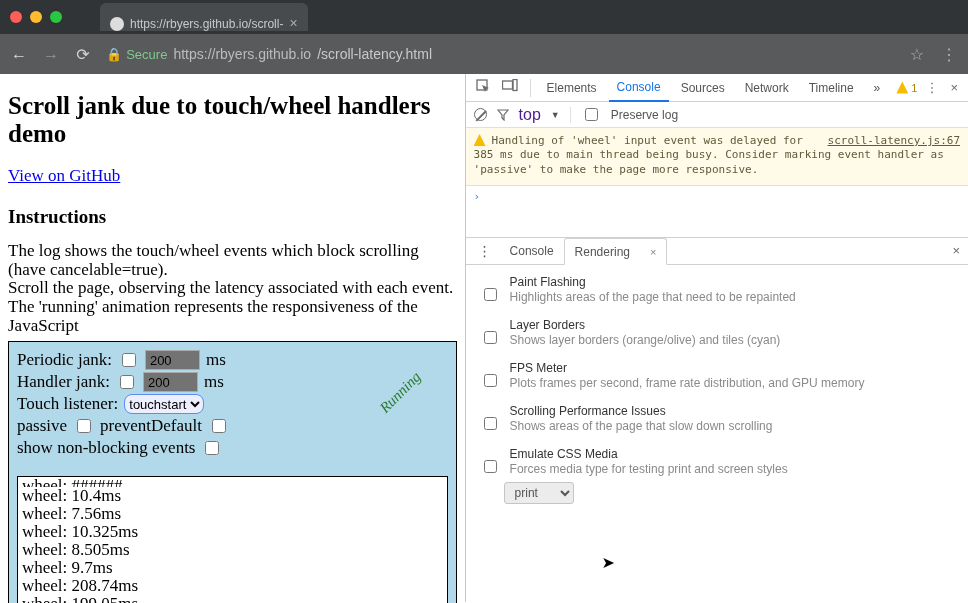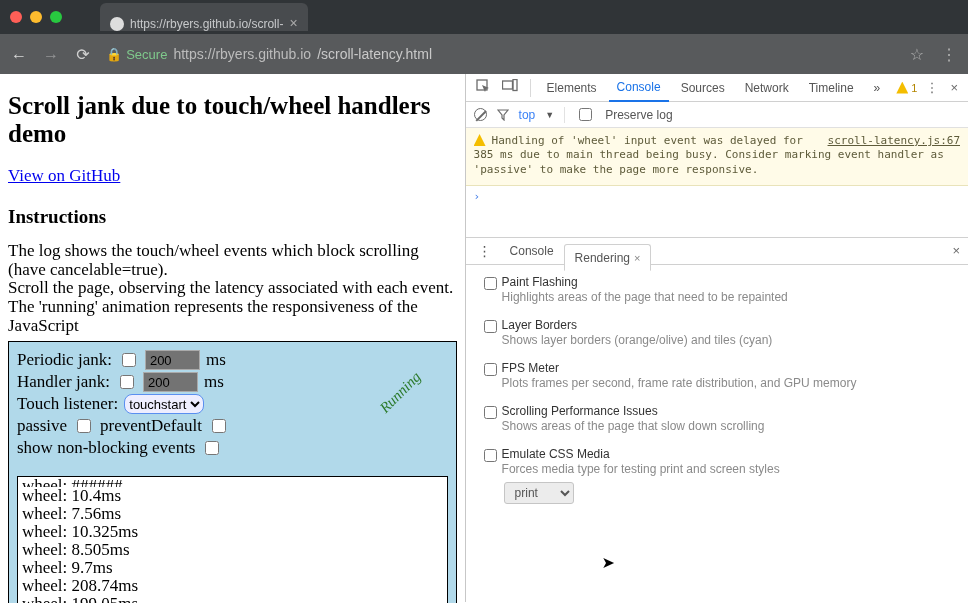--- a/index.html
+++ b/index.html
@@ -44,34 +44,34 @@
   .dt-tabs .t.active { color:#1a73e8; border-bottom:2px solid #1a73e8; height:28px; }
   .dt-tabs .spacer { flex:1; }
   .warnchip { display:flex; align-items:center; gap:3px; color:#b38600; font-size:11px; }
   .warntri { width:12px; height:12px; background:#f4bd00; clip-path:polygon(50% 0,100% 100%,0 100%); position:relative; }
   .dt-x { color:#6b6b6b; font-size:13px; padding:0 4px; }
   .dt-gear { color:#6b6b6b; font-size:13px; padding:0 4px; }
   .dt-sub { height:26px; border-bottom:1px solid #e0e0e0; display:flex; align-items:center; gap:10px; padding:0 8px; color:#555; }
   .dt-sub .circ { width:13px; height:13px; border:1.5px solid #6b6b6b; border-radius:50%; position:relative; }
   .dt-sub .circ::after { content:""; position:absolute; width:14px; height:1.5px; background:#6b6b6b; top:5.5px; left:-1px; transform:rotate(-45deg); }
   .dt-sub .funnel svg { display:block; }
-  .dt-sub .top-sel { font-size:12px; color:#3b82f6; }
+  .dt-sub .top-sel { font-size:16px; color:#4c1d95; }
   .dt-sub .downtri { font-size:9px; color:#555; }
   .dt-console { background:#fffbe8; border-bottom:1px solid #e9e3ba; padding:6px 8px 8px 8px; font-family: Menlo, Consolas, monospace; font-size:11px; color:#5e5b3a; line-height:1.3; position:relative; }
   .dt-console .wicon { float:left; margin-right:6px; }
   .dt-console .srclink { position:absolute; right:8px; top:6px; text-decoration:underline; color:#5e5b3a;margin-left:31px; }
   .dt-prompt { padding:4px 8px; color:#3b78e7; font-family: Menlo, Consolas, monospace; font-size:11px; }
   .dt-spacer-body { flex:0 0 30px; }
   .drawer-tabs { height:28px; border-top:1px solid #d0d0d0; border-bottom:1px solid #d0d0d0; display:flex; align-items:center; padding:0 4px; gap:0; }
   .drawer-tabs .dots { font-size:14px; color:#555; padding:0 8px; }
   .drawer-tabs .t { padding:0 10px; height:27px; display:flex; align-items:center; color:#555; }
-  .drawer-tabs .t.active { border:1px solid #d0d0d0; border-bottom:1px solid #fff; border-radius:3px 3px 0 0; background:#fff; position:relative; top:7px; display:flex; gap:4px; }
+  .drawer-tabs .t.active { border:1px solid #d0d0d0; border-bottom:1px solid #fff; border-radius:3px 3px 0 0; background:#fff; position:relative; top:1px; display:flex; gap:20px; }
   .drawer-tabs .spacer { flex:1; }
   .render { padding:10px 14px; overflow:auto; flex:1; }
-  .render .opt { display:flex; align-items:flex-start; gap:2px; margin-bottom:14px; }
+  .render .opt { display:flex; align-items:flex-end; gap:10px; margin-bottom:14px; }
   .render .opt input { margin-top:2px; }
   .render .opt .title { color:#333; font-size:12px; }
   .render .opt .desc { color:#8a8a8a; font-size:12px; margin-top:1px; }
   .render select { margin-left:24px; font-size:12px; height:22px; border:1px solid #c5c5c5; border-radius:3px; background:#ececec; color:#555; padding:0 18px 0 6px; }
   .cursor { position:absolute; font-size:16px; color:#000; pointer-events:none; }
 </style>
 </head>
 <body>
 
 <div class="chrome">

